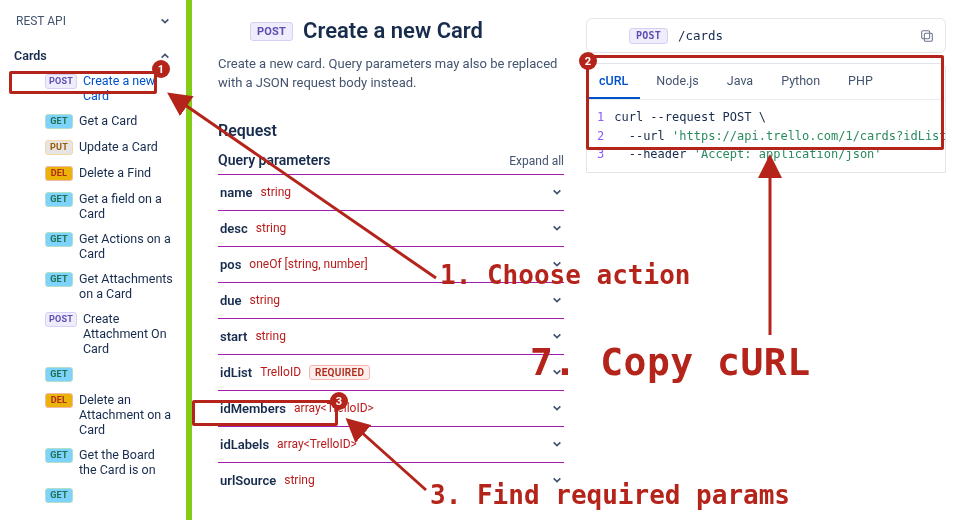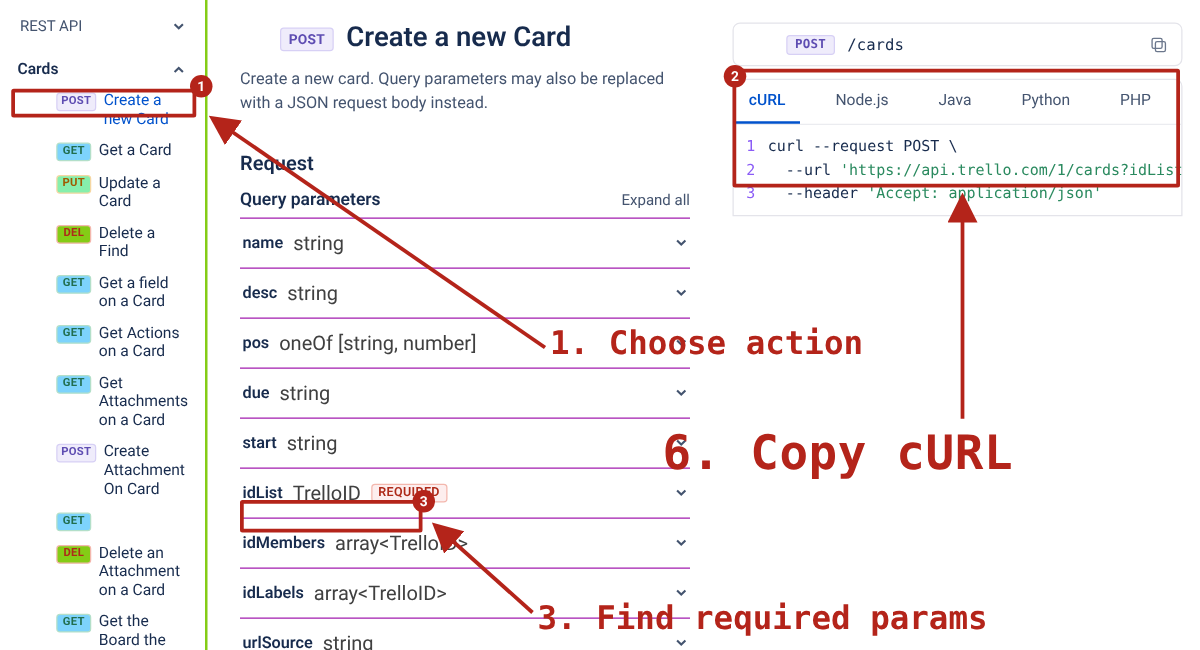--- a/index.html
+++ b/index.html
@@ -16,22 +16,22 @@
 
   
   .root {
     display: flex;
     height: 100%;
     position: relative;
   }
 
   
   .sidebar {
-    width: 166px;
-    border-right: 2px solid #84cc16;
+    width: 192px;
+    border-right: 6px solid #84cc16;
     padding: 10px 10px 0 10px;
     overflow: hidden;
     background: #fff;
   }
   .sb-top {
     display: flex;
     align-items: center;
     justify-content: space-between;
     padding: 4px 6px;
     font-size: 12px;
@@ -75,22 +75,22 @@
     border-radius: 3px;
     border:1px solid;
     line-height: 1;
     margin-top:1px;
     min-width: 28px;
     text-align: center;
     margin-left: 32px;
   }
   .method.GET  { color:#216e4e; border-color:#b3dfc9; background:#7dd3fc; }
   .method.POST { color:#5e4db2; border-color:#d7d0f5; background:#efecfb; }
-  .method.PUT  { color:#a05a00; border-color:#f5d7a3; background:#86efac; }
-  .method.DEL  { color:#ae2a19; border-color:#f3b7ad; background:#84cc16; }
+  .method.PUT  { color:#a05a00; border-color:#f5d7a3; background:#e5e5e5; }
+  .method.DEL  { color:#ae2a19; border-color:#f3b7ad; background:#eab308; }
 
   
   .main {
     flex:1;
     display: flex;
     gap: 22px;
     padding: 18px 14px 0 26px;
     overflow: hidden;
   }
   .col-left { flex:1; min-width:0; }
@@ -113,21 +113,21 @@
   .param-list { max-width:360px; }
   .param {
     border-top:1px solid #a21caf;
     padding:10px 2px;
     display:flex;
     align-items:center;
     gap:8px;
     cursor:pointer;
   }
   .param .pname { font-weight:600; font-size:13px; }
-  .param .ptype { color:#404040; font-size:16px; }
+  .param .ptype { color:#b91c1c; font-size:12px; }
   .param .chev { margin-left:auto; }
   .req-badge {
     font-size:10px;
     font-weight:600;
     color:#ae2a19;
     background:#fdeeee;
     border:1px solid #f3b7ad;
     padding:1px 5px;
     border-radius:3px;
     letter-spacing:.3px;
@@ -145,21 +145,21 @@
     font-family: ui-monospace, SFMono-Regular, Menlo, monospace;
     font-size:12.5px;
   }
   .endpoint-box .method { font-size:10px; padding:2px 6px;}
   .copy-icon { margin-left:auto; width:16px; height:16px; stroke:#6b778c; fill:none; stroke-width:1.6; cursor:pointer;}
   .code-panel {
     border:1px solid #e4e4ea;
     border-radius:6px 6px 0 0;
     overflow:hidden;
   }
-  .tabs { display:flex; gap:16px; border-bottom:1px solid #ebecf0; }
+  .tabs { display:flex; gap:4px; border-bottom:1px solid #ebecf0; }
   .tab {
     padding:9px 12px;
     font-size:12.5px;
     color:#44546f;
     cursor:pointer;
     border-bottom:2px solid transparent;
   }
   .tab.active { color:#0052cc; border-bottom-color:#0052cc; font-weight:500;}
   .code {
     font-family: ui-monospace, SFMono-Regular, Menlo, monospace;
@@ -400,21 +400,21 @@
   <div class="anno-box" style="left:9px; top:71px; width:148px; height:23px;"></div>
   <div class="anno-badge" style="left:152px; top:60px;">1</div>
 
   <div class="anno-box" style="left:586px; top:55px; width:358px; height:95px;"></div>
   <div class="anno-badge" style="left:579px; top:52px;">2</div>
 
   <div class="anno-box" style="left:192px; top:400px; width:146px; height:26px;"></div>
   <div class="anno-badge" style="left:330px; top:392px;">3</div>
 
   <div class="anno-text lg" style="left:440px; top:260px;">1. Choose action</div>
-  <div class="anno-text xl" style="left:530px; top:340px;">6. Copy cURL</div>
+  <div class="anno-text xl" style="left:530px; top:340px;">7. Copy cURL</div>
   <div class="anno-text lg" style="left:430px; top:480px;">3. Find required params</div>
 
   <svg style="left:0;top:0;width:960px;height:520px;">
     <defs>
       <marker id="ah" markerWidth="8" markerHeight="8" refX="6" refY="4" orient="auto">
         <path d="M0,0 L8,4 L0,8 Z" fill="#b4241a"></path>
       </marker>
     </defs>
 
     <line class="arrow" x1="436" y1="278" x2="172" y2="96" marker-end="url(#ah)"></line>

